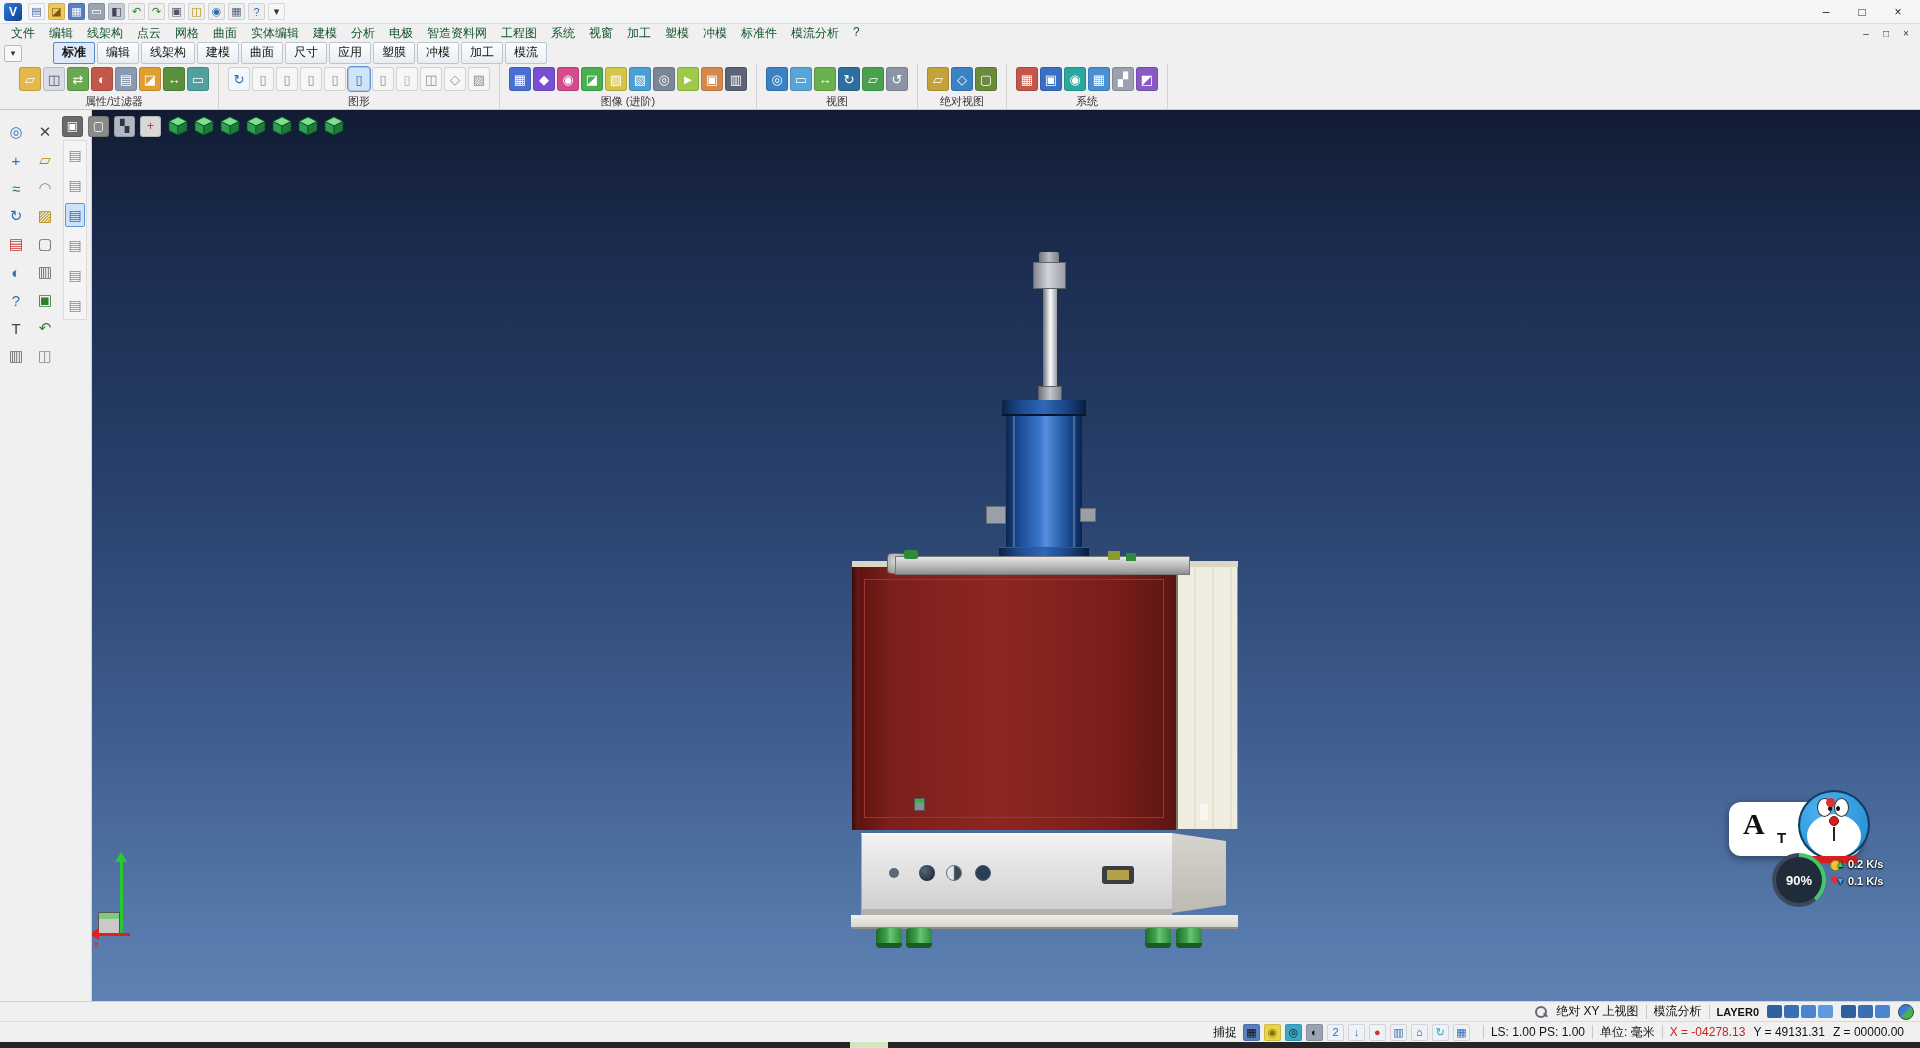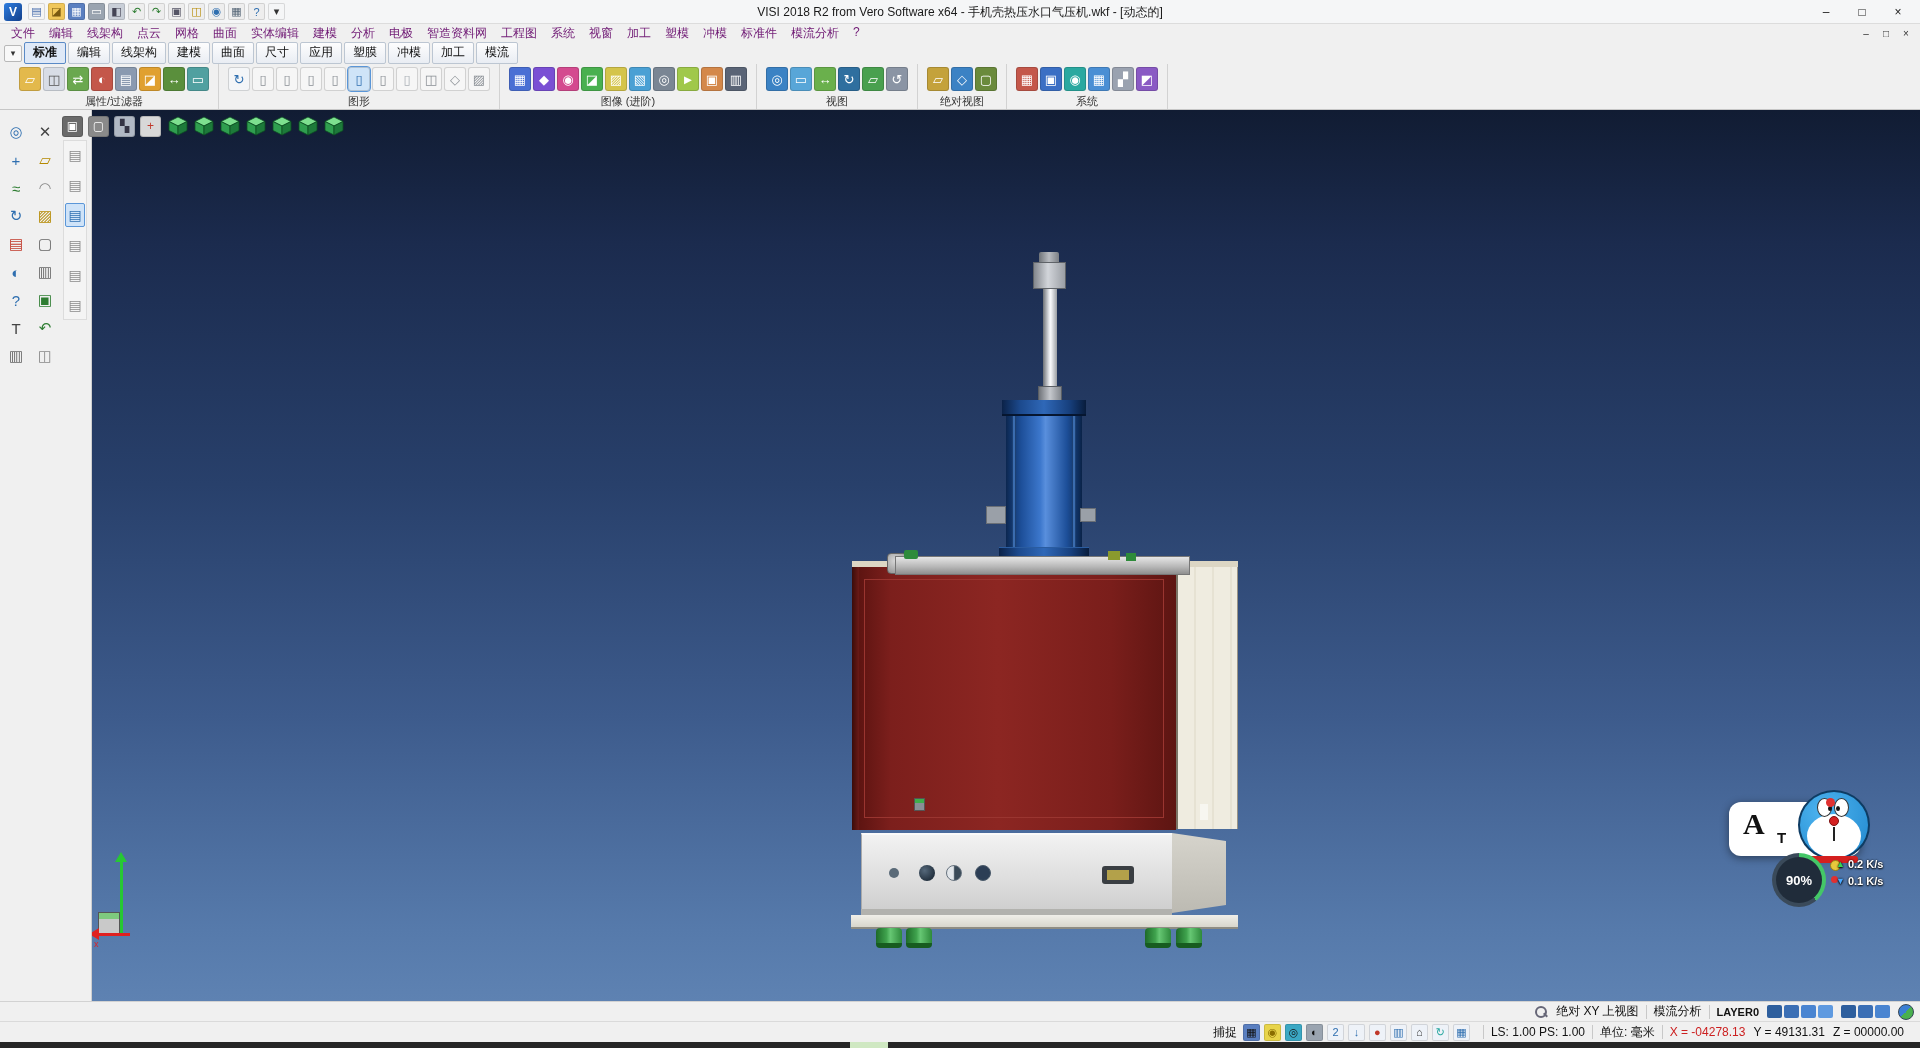--- a/index.html
+++ b/index.html
@@ -10,21 +10,21 @@
 .titlebar{position:absolute;top:0;left:0;right:0;height:24px;background:#f5f6f7;border-bottom:1px solid #dcdcdc;display:flex;align-items:center;padding:0 4px;z-index:30;}
 .app-logo{width:18px;height:18px;background:linear-gradient(135deg,#2d7de0,#123f8a);color:#fff;font-weight:bold;font-size:12px;display:flex;align-items:center;justify-content:center;border-radius:3px;margin-right:6px;flex:0 0 auto;}
 .qat{display:flex;gap:3px;align-items:center;}
 .chip-sm{width:17px;height:17px;border-radius:2px;display:flex;align-items:center;justify-content:center;font-size:11px;border:1px solid rgba(0,0,0,.12);background:#eee;}
 .tb-title{position:absolute;left:300px;right:300px;top:4px;text-align:center;font-size:12px;color:#1a1a1a;white-space:nowrap;overflow:hidden;}
 .win-controls{margin-left:auto;display:flex;z-index:2;}
 .win-btn{width:36px;height:23px;display:flex;align-items:center;justify-content:center;font-size:12px;color:#222;}
 
 
 .menubar{position:absolute;top:24px;left:0;right:0;height:18px;background:#f0f0f0;display:flex;align-items:center;padding-left:4px;z-index:29;}
-.menu-item{padding:0 7px;font-size:12px;color:#701a75;white-space:nowrap;}
+.menu-item{padding:0 7px;font-size:12px;color:#14532d;white-space:nowrap;}
 .mdi{margin-left:auto;display:flex;margin-right:4px;}
 .mdi span{width:20px;text-align:center;font-size:10px;color:#333;}
 
 
 .tabbar{position:absolute;top:42px;left:0;right:0;height:22px;background:#f0f0f0;display:flex;align-items:center;padding-left:4px;gap:2px;z-index:28;}
 .tab-drop{width:18px;height:17px;border:1px solid #b8b8b8;background:#f8f8f8;font-size:9px;display:flex;align-items:center;justify-content:center;border-radius:2px;color:#333;}
 .tab{padding:1px 8px 2px;border:1px solid #bcc6d2;background:linear-gradient(#fdfdfd,#e9edf3);border-radius:2px;font-size:12px;white-space:nowrap;}
 .tab.active{border-color:#5a8ac6;background:#dfe9f7;font-weight:bold;}
 
 
@@ -166,21 +166,20 @@
         <span class="chip-sm" style="background: rgb(201, 207, 216); color: rgb(68, 68, 85);">◧</span>
         <span class="chip-sm" style="background: rgb(238, 238, 238); color: rgb(46, 125, 50);">↶</span>
         <span class="chip-sm" style="background: rgb(238, 238, 238); color: rgb(46, 125, 50);">↷</span>
         <span class="chip-sm" style="background: rgb(238, 238, 238); color: rgb(85, 85, 102);">▣</span>
         <span class="chip-sm" style="background: rgb(238, 238, 238); color: rgb(181, 137, 0);">◫</span>
         <span class="chip-sm" style="background: rgb(238, 238, 238); color: rgb(47, 111, 176);">◉</span>
         <span class="chip-sm" style="background: rgb(238, 238, 238); color: rgb(85, 102, 119);">▦</span>
         <span class="chip-sm" style="background: rgb(238, 238, 238); color: rgb(47, 111, 176);">?</span>
         <span class="chip-sm" style="background: rgb(245, 246, 247); color: rgb(51, 51, 51);">▾</span>
       </div>
-    <div class="tb-title">VISI 2018 R2 from Vero Software x64 - 手机壳热压水口气压机.wkf - [动态的]</div>
     <div class="win-controls">
       <span class="win-btn">–</span>
       <span class="win-btn">□</span>
       <span class="win-btn">×</span>
     </div>
   </div>
 
   <div class="menubar">
     <div style="display:flex;">
 
@@ -207,21 +206,21 @@
       </div>
     <div class="mdi">
       <span>–</span>
       <span>□</span>
       <span>×</span>
     </div>
   </div>
 
   <div class="tabbar">
     <span class="tab-drop">▾</span>
-    <div style="display:flex;gap:2px;">
+    <div style="display:flex;gap:2px;margin-left:29px;">
 
     <span class="tab active">标准</span>
         <span class="tab">编辑</span>
         <span class="tab">线架构</span>
         <span class="tab">建模</span>
         <span class="tab">曲面</span>
         <span class="tab">尺寸</span>
         <span class="tab">应用</span>
         <span class="tab">塑膜</span>
         <span class="tab">冲模</span>

